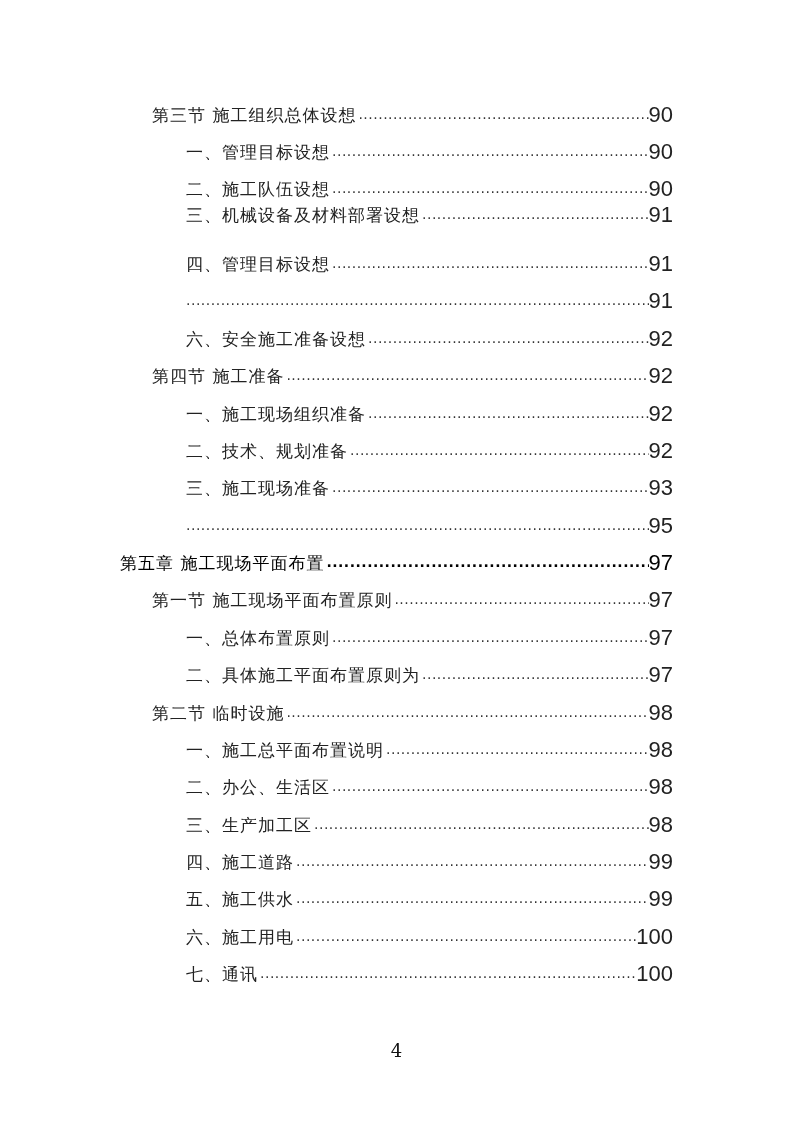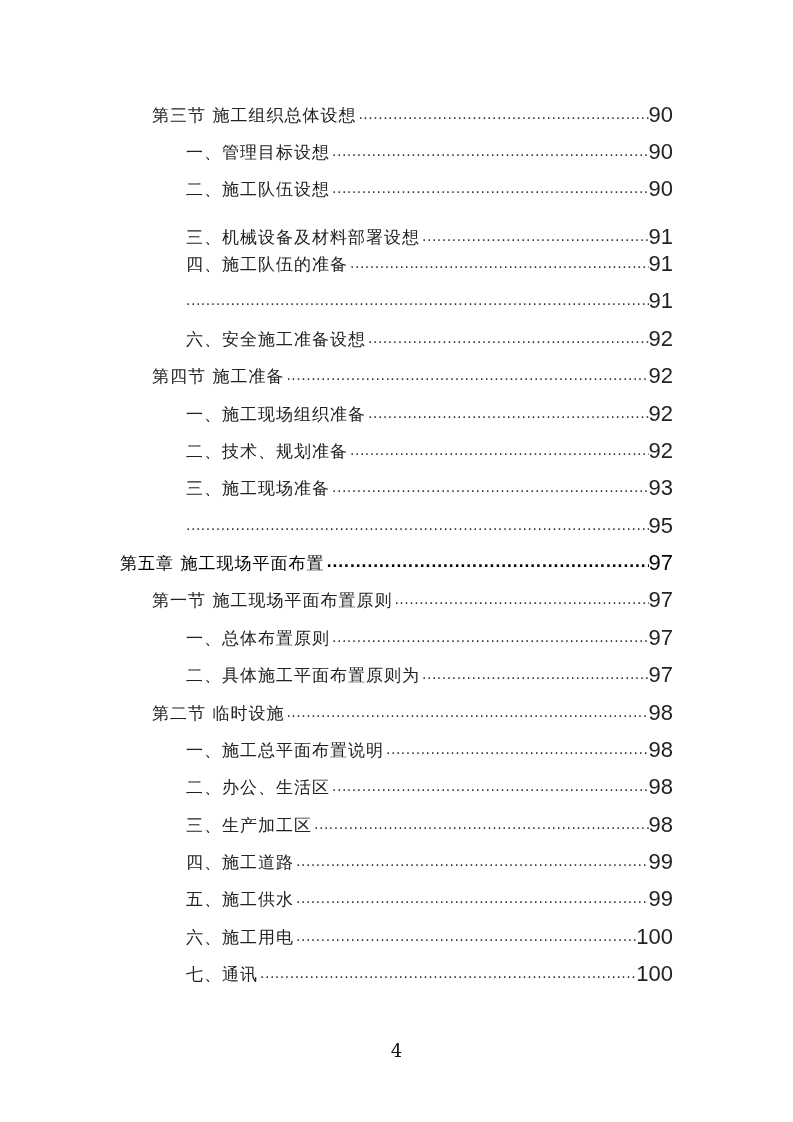--- a/index.html
+++ b/index.html
@@ -32,27 +32,27 @@
   <div class="row lvl2" style="top:141px">
       <span class="label">一、管理目标设想</span>
       <span class="leader"></span>
       <span class="page">90</span>
     </div>
   <div class="row lvl2" style="top:178px">
       <span class="label">二、施工队伍设想</span>
       <span class="leader"></span>
       <span class="page">90</span>
     </div>
-  <div class="row lvl2" style="top:226px">
+  <div class="row lvl2" style="top:204px">
       <span class="label">三、机械设备及材料部署设想</span>
       <span class="leader"></span>
       <span class="page">91</span>
     </div>
   <div class="row lvl2" style="top:253px">
-      <span class="label">四、施工队伍的准备</span>
+      <span class="label">四、管理目标设想</span>
       <span class="leader"></span>
       <span class="page">91</span>
     </div>
   <div class="row lvl2" style="top:290px">
       <span class="leader"></span>
       <span class="page">91</span>
     </div>
   <div class="row lvl2" style="top:328px">
       <span class="label">六、安全施工准备设想</span>
       <span class="leader"></span>

